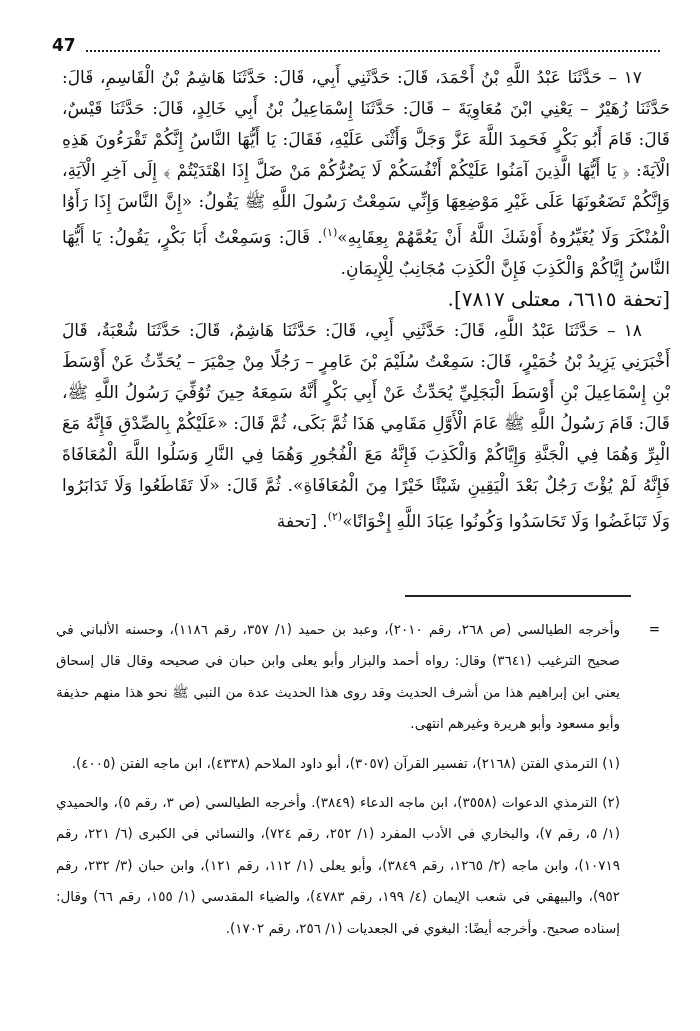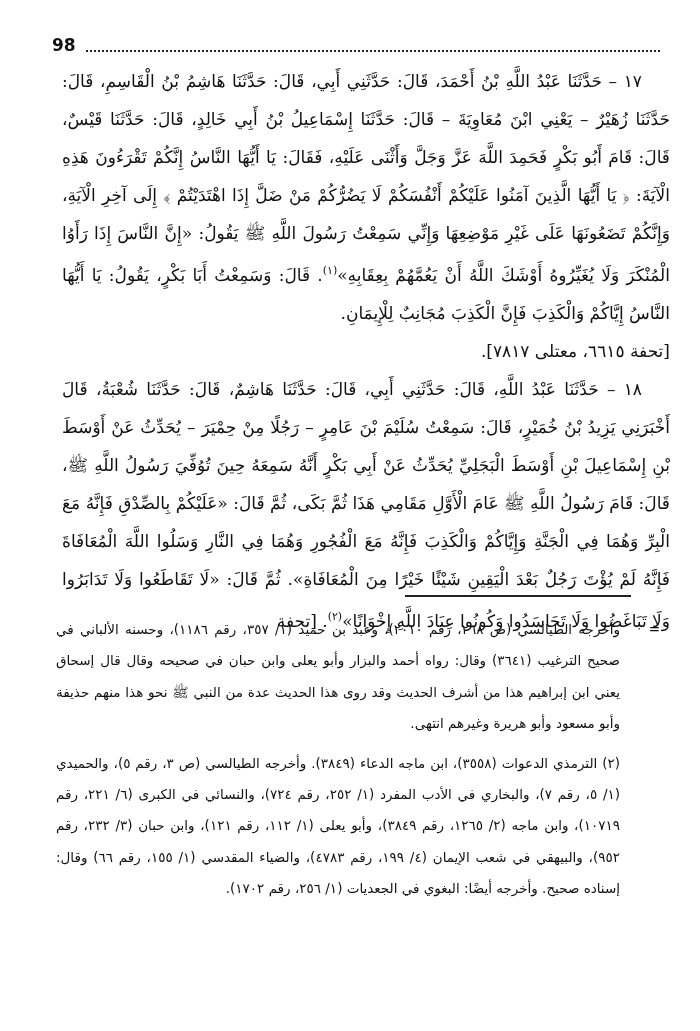--- a/index.html
+++ b/index.html
@@ -6,53 +6,54 @@
     body { width: 700px; height: 1031px; position: relative; overflow: hidden;
            font-family: "DejaVu Serif", "Liberation Serif", serif; color: #111; }
     .page { position: absolute; left: 0; top: 0; width: 700px; height: 1031px; direction: rtl; }
     .running-head { position: absolute; top: 32px; right: 30px; left: 52px; height: 26px;
                     display: flex; align-items: center; direction: rtl;
                     font-family: "DejaVu Sans", "Liberation Sans", sans-serif; font-weight: bold; font-size: 16px; }
     .running-head .title { white-space: nowrap; }
     .running-head .dots { flex: 1; border-bottom: 2px dotted #222; margin: 0 10px; height: 12px; }
     .running-head .pageno { white-space: nowrap; font-size: 17px; }
     .body-text { position: absolute; top: 62px; right: 30px; width: 608px; direction: rtl;
-                 font-family: "DejaVu Serif", "Liberation Serif", serif; font-size: 17px; line-height: 38px;
+                 font-family: "DejaVu Serif", "Liberation Serif", serif; font-size: 17px; line-height: 31px;
                  text-align: justify; text-align-last: right; }
     .body-text p { margin: 0; }
     .body-text p.indent { text-indent: 28px; }
-    .body-text p.ref { font-size: 17px; }
+    .body-text p.ref { font-size: 20px; }
     .fn-divider { position: absolute; top: 595px; left: 405px; width: 226px; height: 0; border-top: 2px solid #222; }
     .footnotes { position: absolute; top: 606px; right: 72px; width: 580px; direction: rtl;
                  font-family: "DejaVu Sans", "Liberation Sans", sans-serif; font-size: 13.5px; line-height: 31.4px;
                  text-align: justify; }
     .footnotes p { margin: 8px; }
     .footnotes .cont-mark { position: absolute; right: -32px; }
     .fn-block { position: relative; }
     .sup { font-size: 11px; vertical-align: super; }
   </style>
 </head>
 <body>
 
 <div class="page">
 
   <div class="running-head">
     <span class="dots"></span>
-    <span class="pageno">98</span>
+    <span class="pageno">47</span>
   </div>
 
   <div class="body-text">
     <p class="indent"><span>١٧ – حَدَّثَنَا عَبْدُ اللَّهِ بْنُ أَحْمَدَ، قَالَ: حَدَّثَنِي أَبِي، قَالَ: حَدَّثَنَا هَاشِمُ بْنُ الْقَاسِمِ، قَالَ: حَدَّثَنَا زُهَيْرٌ – يَعْنِي ابْنَ مُعَاوِيَةَ – قَالَ: حَدَّثَنَا إِسْمَاعِيلُ بْنُ أَبِي خَالِدٍ، قَالَ: حَدَّثَنَا قَيْسٌ، قَالَ: قَامَ أَبُو بَكْرٍ فَحَمِدَ اللَّهَ عَزَّ وَجَلَّ وَأَثْنَى عَلَيْهِ، فَقَالَ: يَا أَيُّهَا النَّاسُ إِنَّكُمْ تَقْرَءُونَ هَذِهِ الْآيَةَ: ﴿ يَا أَيُّهَا الَّذِينَ آمَنُوا عَلَيْكُمْ أَنْفُسَكُمْ لَا يَضُرُّكُمْ مَنْ ضَلَّ إِذَا اهْتَدَيْتُمْ ﴾ إِلَى آخِرِ الْآيَةِ، وَإِنَّكُمْ تَضَعُونَهَا عَلَى غَيْرِ مَوْضِعِهَا وَإِنِّي سَمِعْتُ رَسُولَ اللَّهِ ﷺ يَقُولُ: «إِنَّ النَّاسَ إِذَا رَأَوُا الْمُنْكَرَ وَلَا يُغَيِّرُوهُ أَوْشَكَ اللَّهُ أَنْ يَعُمَّهُمْ بِعِقَابِهِ»</span><span class="sup">(١)</span><span>. قَالَ: وَسَمِعْتُ أَبَا بَكْرٍ، يَقُولُ: يَا أَيُّهَا النَّاسُ إِيَّاكُمْ وَالْكَذِبَ فَإِنَّ الْكَذِبَ مُجَانِبٌ لِلْإِيمَانِ.</span></p>
     <p class="ref">[تحفة ٦٦١٥، معتلى ٧٨١٧].</p>
     <p class="indent"><span>١٨ – حَدَّثَنَا عَبْدُ اللَّهِ، قَالَ: حَدَّثَنِي أَبِي، قَالَ: حَدَّثَنَا هَاشِمٌ، قَالَ: حَدَّثَنَا شُعْبَةُ، قَالَ أَخْبَرَنِي يَزِيدُ بْنُ خُمَيْرٍ، قَالَ: سَمِعْتُ سُلَيْمَ بْنَ عَامِرٍ – رَجُلًا مِنْ حِمْيَرَ – يُحَدِّثُ عَنْ أَوْسَطَ بْنِ إِسْمَاعِيلَ بْنِ أَوْسَطَ الْبَجَلِيِّ يُحَدِّثُ عَنْ أَبِي بَكْرٍ أَنَّهُ سَمِعَهُ حِينَ تُوُفِّيَ رَسُولُ اللَّهِ ﷺ، قَالَ: قَامَ رَسُولُ اللَّهِ ﷺ عَامَ الْأَوَّلِ مَقَامِي هَذَا ثُمَّ بَكَى، ثُمَّ قَالَ: «عَلَيْكُمْ بِالصِّدْقِ فَإِنَّهُ مَعَ الْبِرِّ وَهُمَا فِي الْجَنَّةِ وَإِيَّاكُمْ وَالْكَذِبَ فَإِنَّهُ مَعَ الْفُجُورِ وَهُمَا فِي النَّارِ وَسَلُوا اللَّهَ الْمُعَافَاةَ فَإِنَّهُ لَمْ يُؤْتَ رَجُلٌ بَعْدَ الْيَقِينِ شَيْئًا خَيْرًا مِنَ الْمُعَافَاةِ». ثُمَّ قَالَ: «لَا تَقَاطَعُوا وَلَا تَدَابَرُوا وَلَا تَبَاغَضُوا وَلَا تَحَاسَدُوا وَكُونُوا عِبَادَ اللَّهِ إِخْوَانًا»</span><span class="sup">(٢)</span><span>. [تحفة</span></p>
   </div>
 
   <div class="fn-divider"></div>
 
   <div class="footnotes">
     <div class="fn-block">
       <span class="cont-mark">=</span>
       <p>وأخرجه الطيالسي (ص ٢٦٨، رقم ٢٠١٠)، وعبد بن حميد (١/ ٣٥٧، رقم ١١٨٦)، وحسنه الألباني في صحيح الترغيب (٣٦٤١) وقال: رواه أحمد والبزار وأبو يعلى وابن حبان في صحيحه وقال قال إسحاق يعني ابن إبراهيم هذا من أشرف الحديث وقد روى هذا الحديث عدة من النبي ﷺ نحو هذا منهم حذيفة وأبو مسعود وأبو هريرة وغيرهم انتهى.</p>
     </div>
+    <p>(١) الترمذي الفتن (٢١٦٨)، تفسير القرآن (٣٠٥٧)، أبو داود الملاحم (٤٣٣٨)، ابن ماجه الفتن (٤٠٠٥).</p>
     <p>(٢) الترمذي الدعوات (٣٥٥٨)، ابن ماجه الدعاء (٣٨٤٩). وأخرجه الطيالسي (ص ٣، رقم ٥)، والحميدي (١/ ٥، رقم ٧)، والبخاري في الأدب المفرد (١/ ٢٥٢، رقم ٧٢٤)، والنسائي في الكبرى (٦/ ٢٢١، رقم ١٠٧١٩)، وابن ماجه (٢/ ١٢٦٥، رقم ٣٨٤٩)، وأبو يعلى (١/ ١١٢، رقم ١٢١)، وابن حبان (٣/ ٢٣٢، رقم ٩٥٢)، والبيهقي في شعب الإيمان (٤/ ١٩٩، رقم ٤٧٨٣)، والضياء المقدسي (١/ ١٥٥، رقم ٦٦) وقال: إسناده صحيح. وأخرجه أيضًا: البغوي في الجعديات (١/ ٢٥٦، رقم ١٧٠٢).</p>
   </div>
 
 </div>
 
 </body></html>

